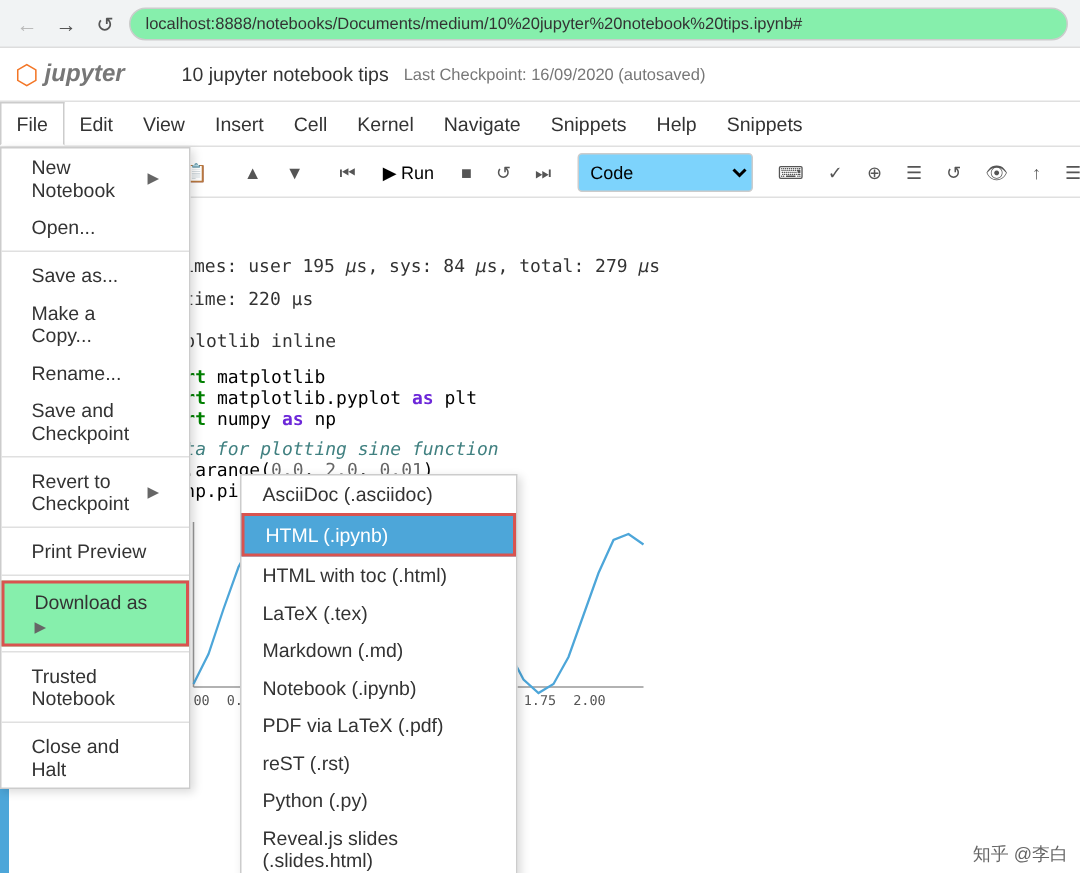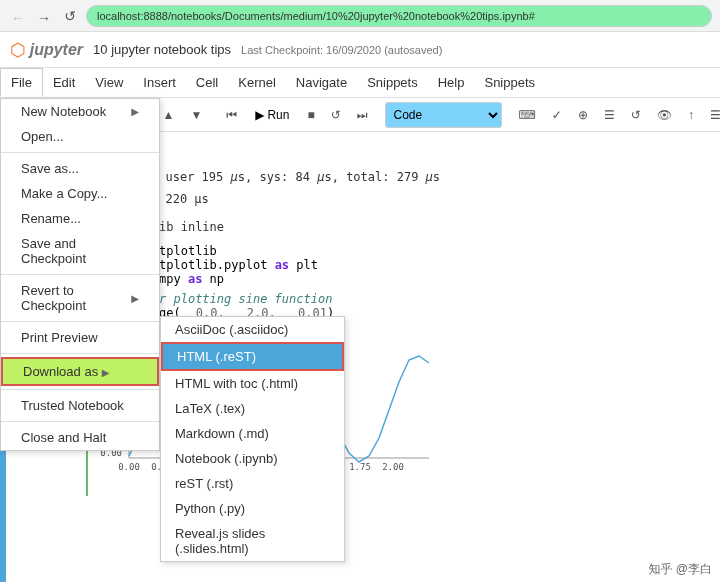--- a/index.html
+++ b/index.html
@@ -53,20 +53,21 @@
     }
     .jupyter-logo-text {
       font-size: 16px;
       font-weight: bold;
       color: #777;
       font-style: italic;
     }
     .jupyter-title {
       font-size: 13px;
       color: #333;
+      margin-left: 28px;
     }
     .jupyter-checkpoint {
       font-size: 11px;
       color: #777;
     }
 
     
     .menu-bar {
       height: 30px;
       display: flex;
@@ -182,44 +183,44 @@
       line-height: 1.5;
       padding: 2px 0;
     }
     .code-cell {
       border-left: 2px solid #66bb6a;
       padding-left: 6px;
     }
     .kw { color: #008000; font-weight: bold; }
     .kw2 { color: #6d28d9; font-weight: bold; }
     .comment { color: #408080; font-style: italic; }
-    .num { color: #666; margin-left: 15px; }
+    .num { color: #666; }
 
     
     .file-dropdown {
       position: absolute;
       top: 30px;
       left: 0;
       background: #fff;
       border: 1px solid #ccc;
       box-shadow: 2px 2px 6px rgba(0,0,0,0.15);
       z-index: 300;
-      width: 160px;
+      width: 127px;
     }
     .dropdown-item {
       padding: 5px 20px;
       cursor: pointer;
       font-size: 13px;
       color: #333;
       display: flex;
       align-items: center;
       justify-content: space-between;
     }
     .dropdown-item.highlighted {
-      background: #bef264;
+      background: #86efac;
     }
     .dropdown-separator {
       height: 1px;
       background: #e0e0e0;
       margin: 3px 0;
     }
     .dropdown-arrow { font-size: 10px; color: #666; }
 
     
     .submenu {
@@ -324,25 +325,26 @@
       <span class="dropdown-arrow">▶</span>
     </div>
     <div class="dropdown-separator"></div>
     <div class="dropdown-item">Trusted Notebook</div>
     <div class="dropdown-separator"></div>
     <div class="dropdown-item">Close and Halt</div>
   </div>
 
   <div class="submenu">
     <div class="submenu-item">AsciiDoc (.asciidoc)</div>
-    <div class="submenu-item highlighted">HTML (.reST)</div>
+    <div class="submenu-item highlighted">HTML (.ipynb)</div>
     <div class="submenu-item">HTML with toc (.html)</div>
     <div class="submenu-item">LaTeX (.tex)</div>
     <div class="submenu-item">Markdown (.md)</div>
     <div class="submenu-item">Notebook (.ipynb)</div>
+    <div class="submenu-item">PDF via LaTeX (.pdf)</div>
     <div class="submenu-item">reST (.rst)</div>
     <div class="submenu-item">Python (.py)</div>
     <div class="submenu-item">Reveal.js slides (.slides.html)</div>
   </div>
 </div>
 
 <div class="toolbar">
   <button class="toolbar-btn">💾</button>
   <button class="toolbar-btn">+</button>
   <div class="toolbar-separator"></div>

